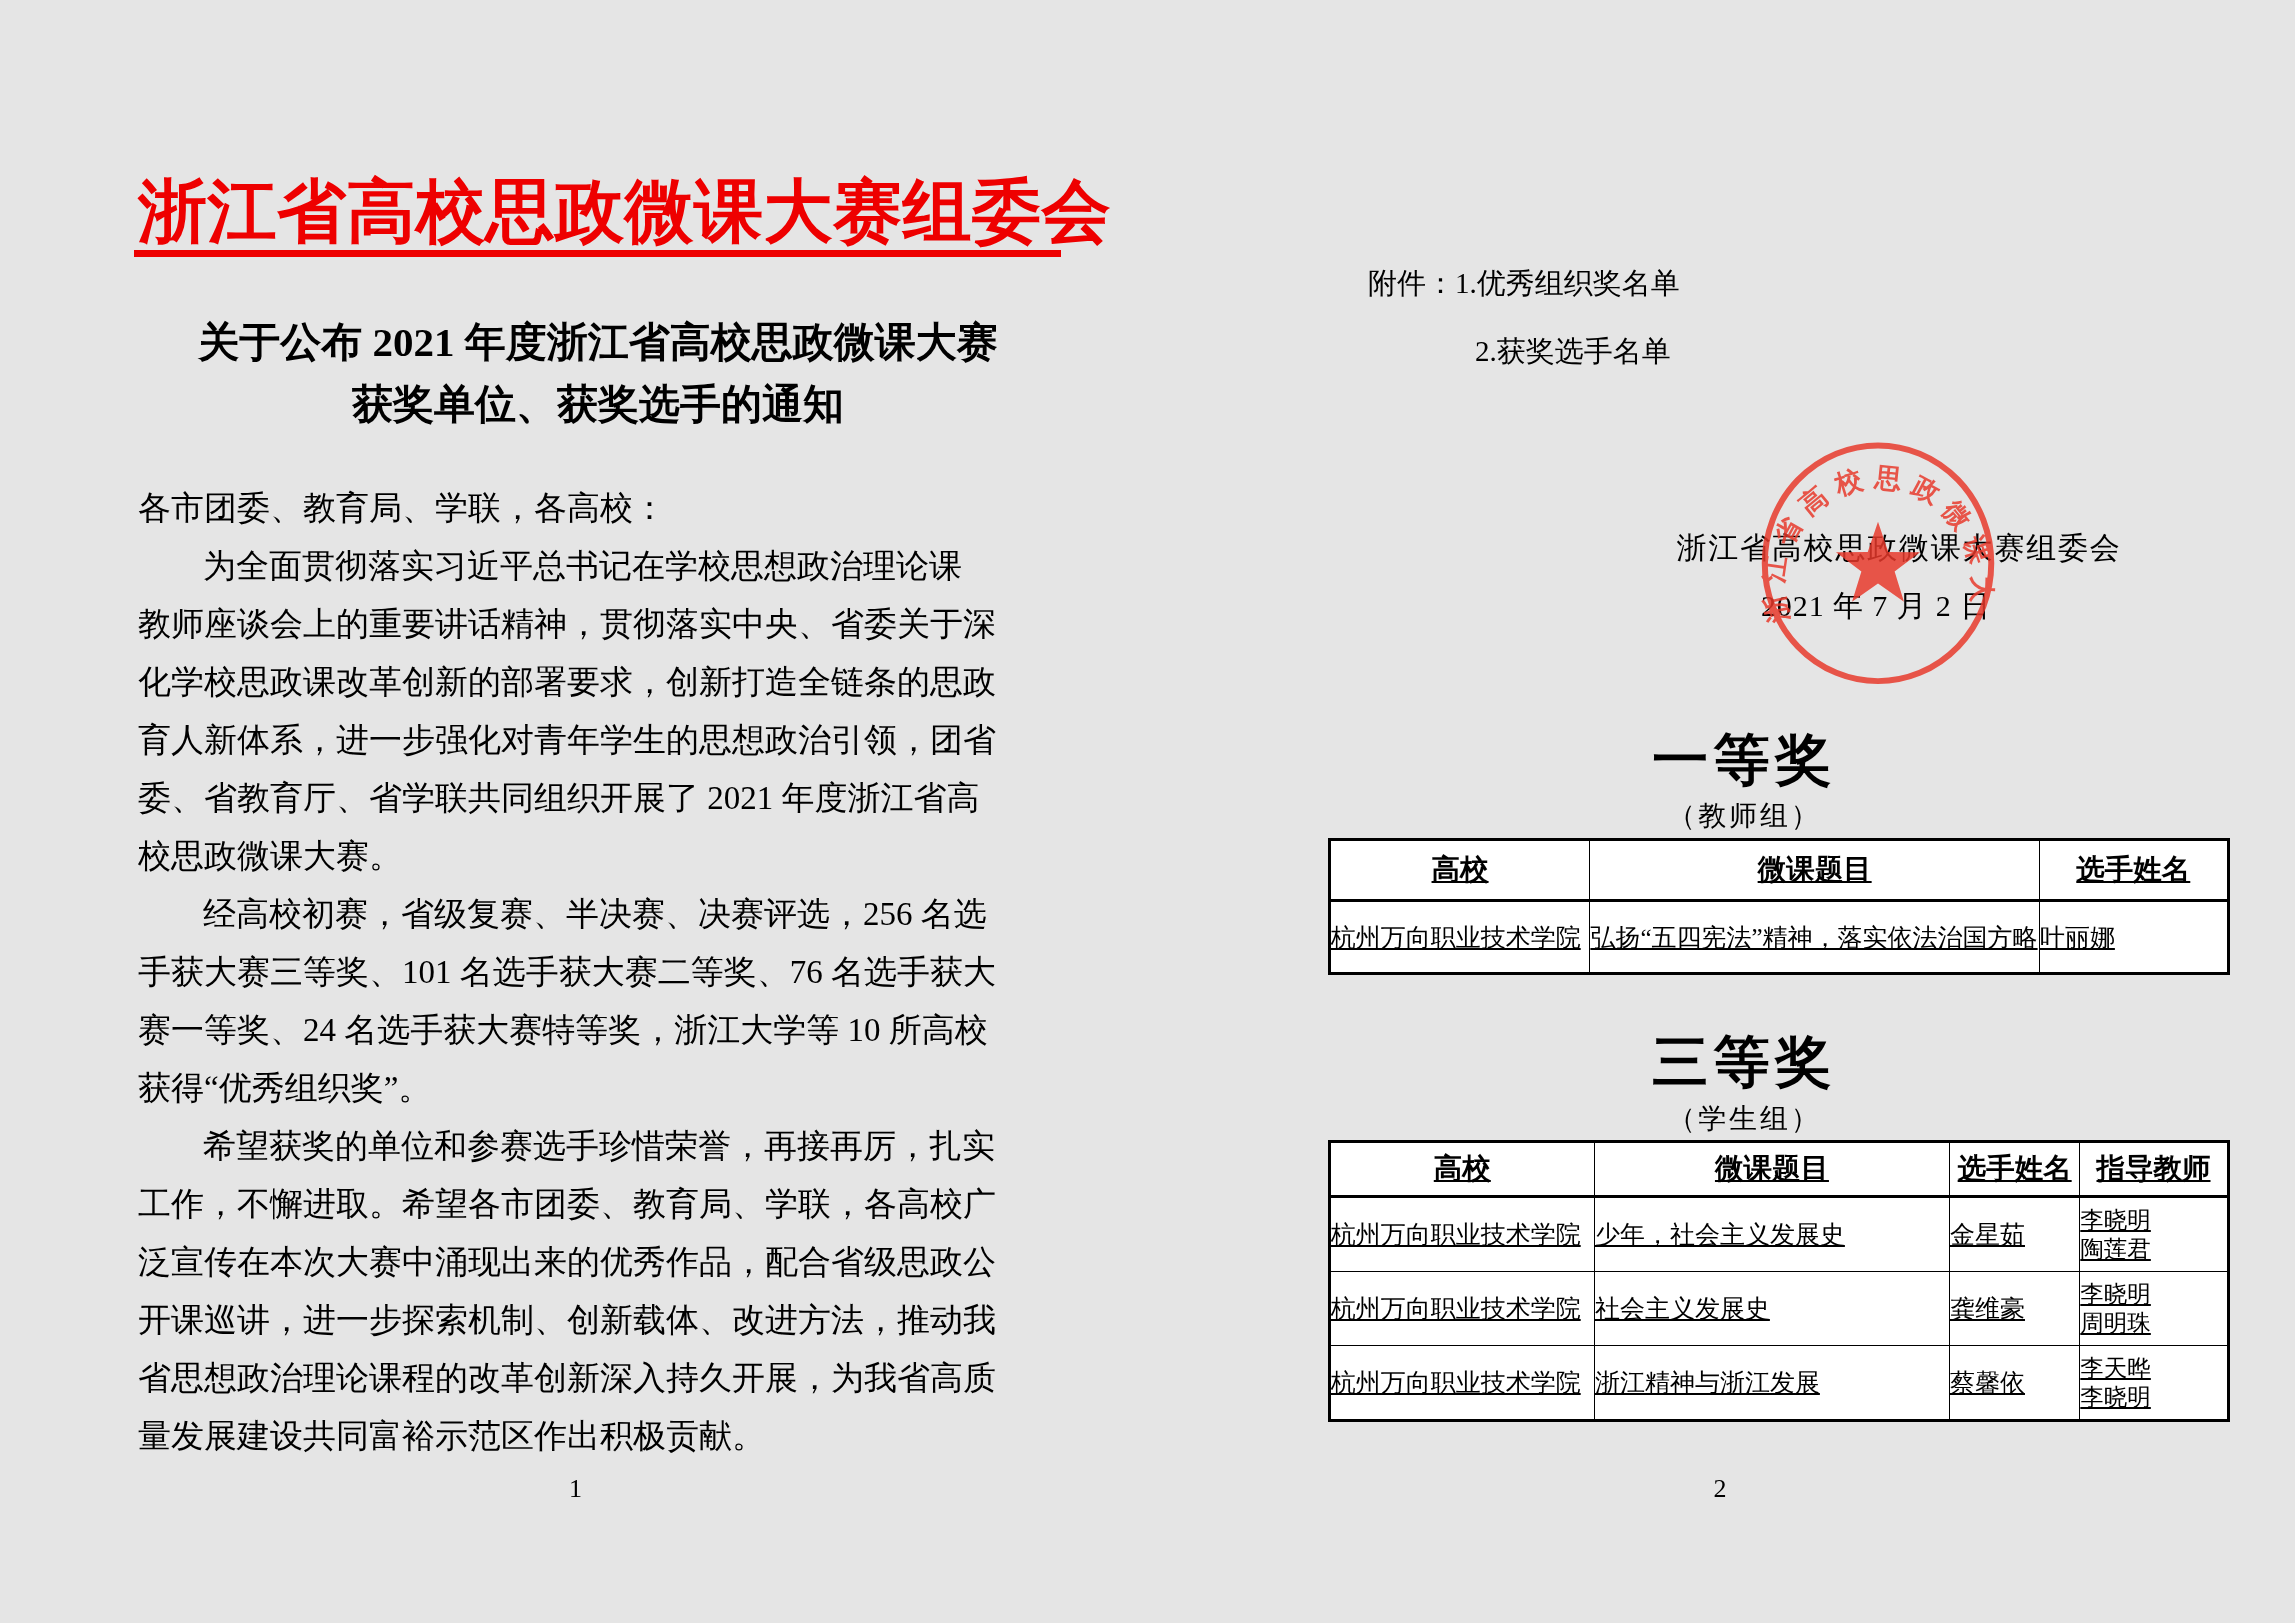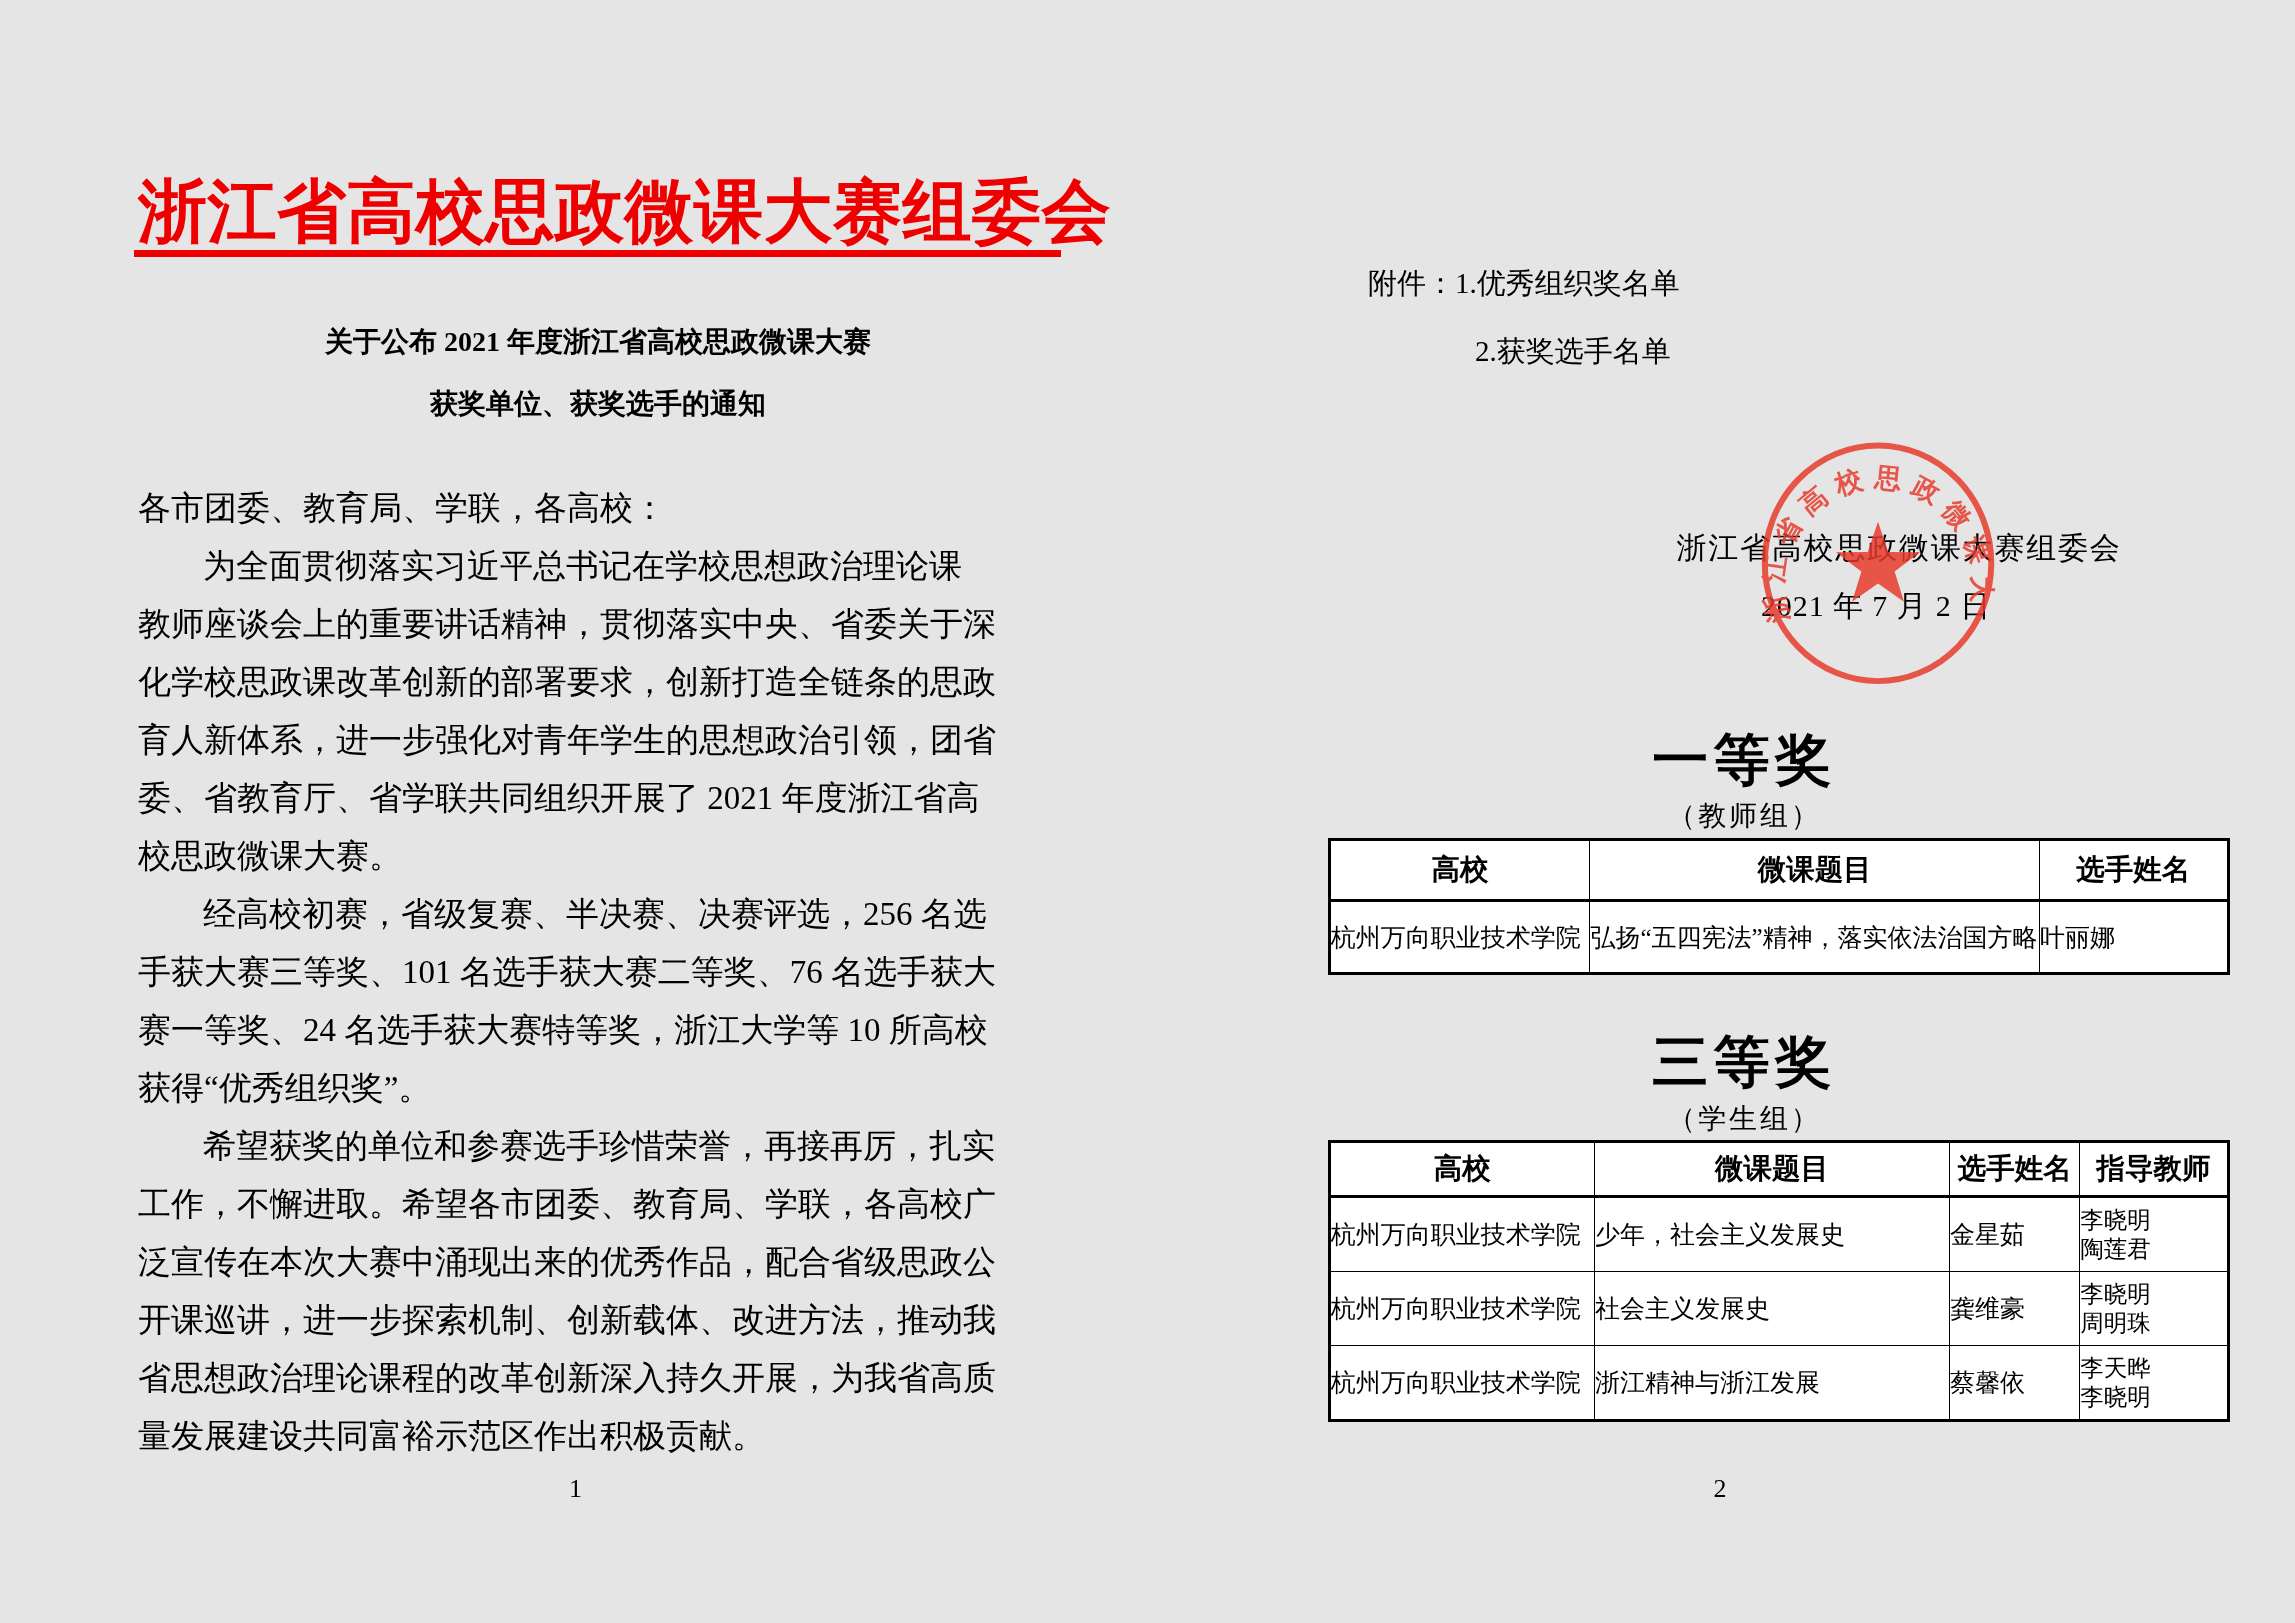--- a/index.html
+++ b/index.html
@@ -6,21 +6,21 @@
   .canvas{position:relative;width:2295px;height:1624px;background:#e5e5e5;overflow:hidden;
           font-family:"Liberation Serif","DejaVu Serif",serif;color:#000;}
 
   
   .page{position:absolute;top:0;height:1624px;}
   .page1{left:138px;width:920px;}
   .letterhead{position:absolute;top:166px;left:0;width:100%;text-align:center;
               font-size:69px;font-weight:bold;white-space:nowrap;letter-spacing:0.5px;}
   .redrule{position:absolute;top:250px;left:-3.7px;width:927px;height:7.4px;}
   .doc-title{position:absolute;top:311px;left:0;width:100%;text-align:center;
-             font-weight:bold;font-size:28px;line-height:62px;}
+             font-weight:bold;font-size:41px;line-height:62px;}
   .body-block{position:absolute;top:479px;left:0;width:100%;font-size:33px;line-height:58px;}
   .bodyline{white-space:nowrap;}
   .bodyline.indent{padding-left:65px;}
   .pagenum{position:absolute;font-size:26px;text-align:center;}
   .pagenum.p1{left:410px;top:1474px;width:55px;}
 
   
   .page2{left:1324px;width:910px;}
   .attachments{position:absolute;top:249px;left:44px;font-size:29px;line-height:68px;white-space:nowrap;}
   .att-line2{margin-left:107px;}
@@ -36,21 +36,21 @@
   .award-title.t3{top:1025px;}
   .group-label{position:absolute;left:0;width:841px;text-align:center;font-size:28px;
                letter-spacing:2.8px;white-space:nowrap;}
   .group-label.g1{top:797px;}
   .group-label.g2{top:1100px;}
   table.award-table{position:absolute;left:3.7px;width:902px;border-collapse:collapse;
                     table-layout:fixed;background:#fff;}
   table.award-table.tb1{top:838px;}
   table.award-table.tb2{top:1140px;}
   .award-table th,.award-table td{border:1.4px solid #000;vertical-align:middle;
-                                  padding:0;overflow:hidden;}
+                                  padding:0;overflow:hidden;text-decoration:underline;}
   .award-table{border:3.2px solid #000;}
   .award-table thead tr{border-bottom:3.7px solid #000;}
   .award-table th{font-weight:bold;font-size:28.5px;height:58px;}
   .tb1 td{height:70px;font-size:25px;}
   .tb2 th{height:52px;}
   .tb2 td{height:73px;font-size:25px;}
   .award-table td.multi{font-size:23.5px;line-height:29px;margin-top:30px;}
   .pagenum.p2{left:373px;top:1474px;width:46px;}
 </style>
 </head>

